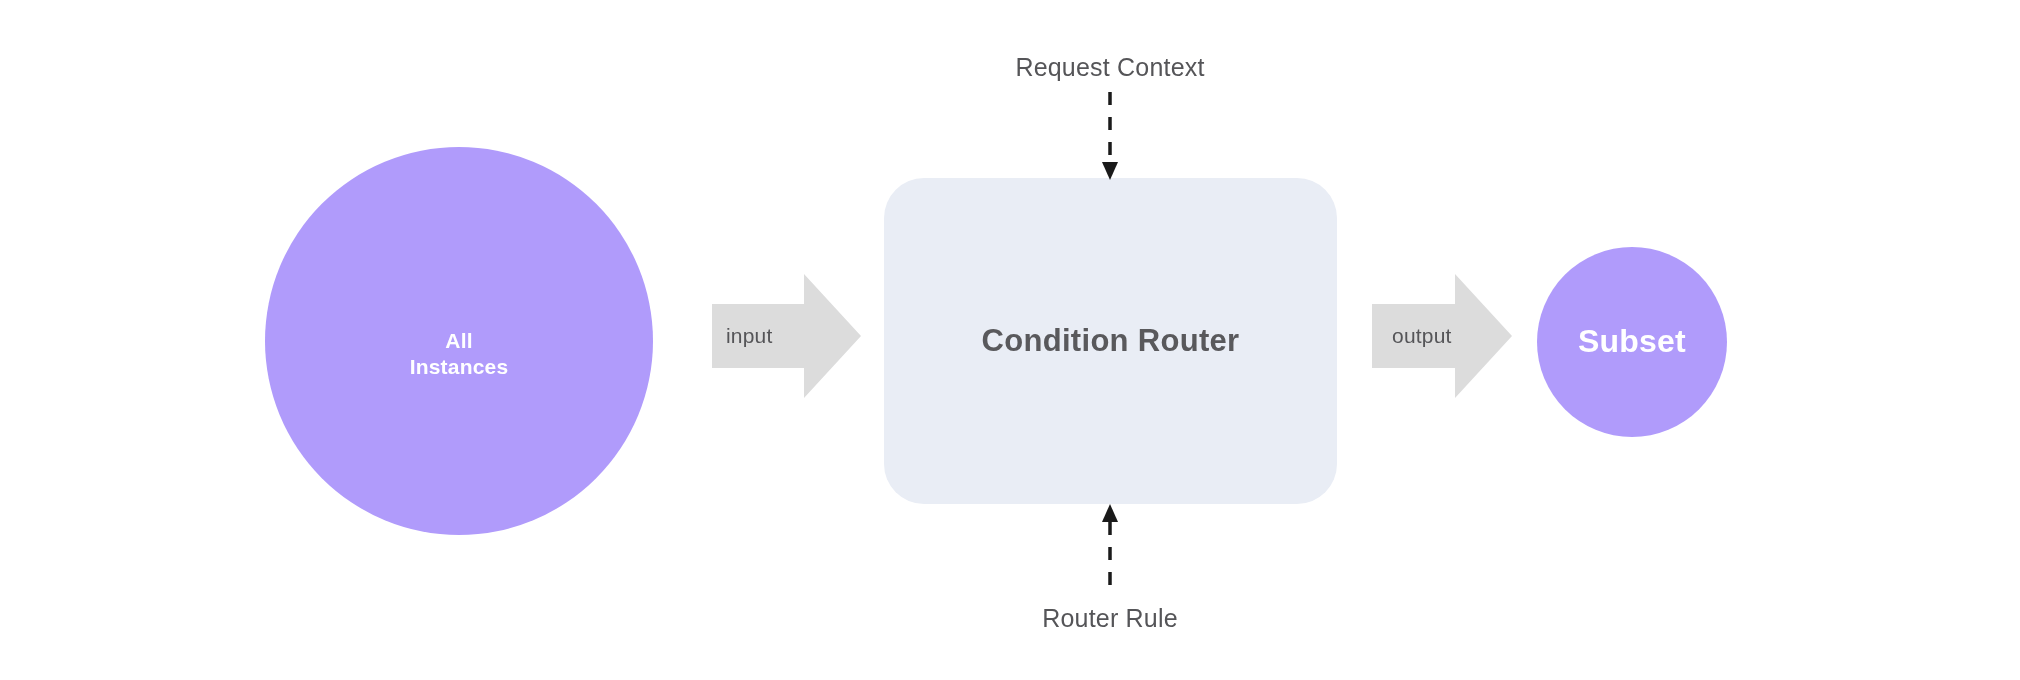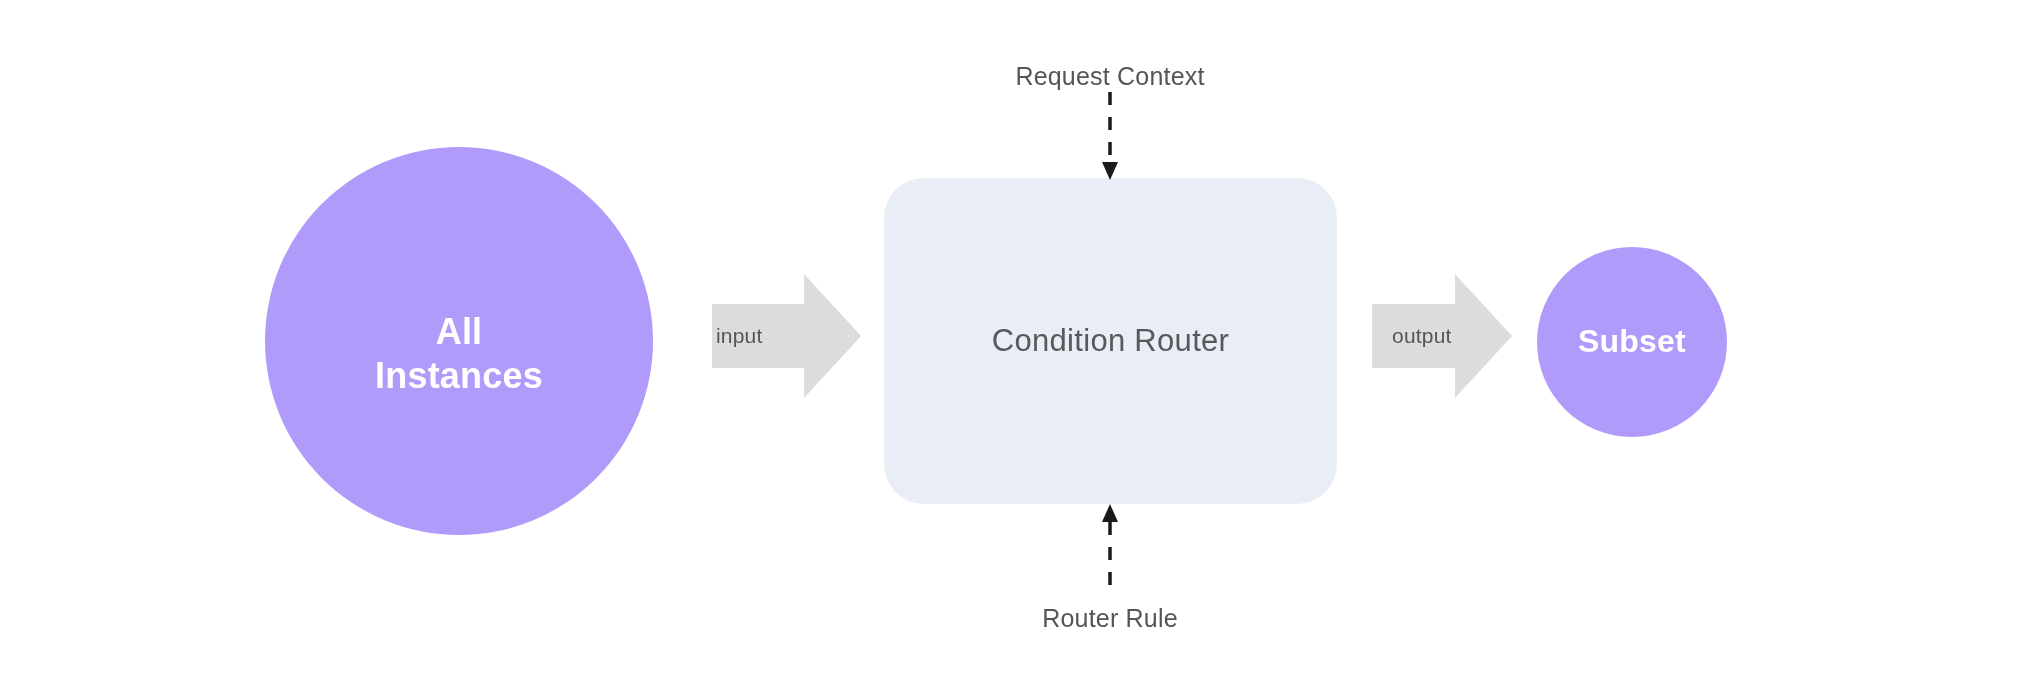--- a/index.html
+++ b/index.html
@@ -36,21 +36,21 @@
     white-space: pre-line;
   }
 
   #all-instances-node {
     left: 265px;
     top: 147px;
     width: 388px;
     height: 388px;
   }
   #all-instances-node .circle-label {
-    font-size: 36px;
+    font-size: 21px;
     margin-top: 25px;
   }
 
   #subset-node {
     left: 1537px;
     top: 247px;
     width: 190px;
     height: 190px;
   }
   #subset-node .circle-label {
@@ -66,21 +66,21 @@
     height: 326px;
     background: #e9edf5;
     border-radius: 40px;
     display: flex;
     align-items: center;
     justify-content: center;
   }
   #condition-router-node .box-label {
     color: #59595c;
     font-size: 31px;
-    font-weight: normal;
+    font-weight: bold;
     letter-spacing: 0.3px;
   }
 
   
   .block-arrow {
     position: absolute;
     top: 274px;
     height: 124px;
   }
   .block-arrow svg {
@@ -99,21 +99,21 @@
     align-items: center;
     box-sizing: border-box;
     color: #555558;
     font-size: 21px;
     letter-spacing: 0.2px;
   }
   #input-arrow {
     left: 712px;
     width: 149px;
   }
-  #input-arrow .arrow-label { padding-left: 4px; }
+  #input-arrow .arrow-label { padding-left: 14px; }
   #output-arrow {
     left: 1372px;
     width: 140px;
   }
   #output-arrow .arrow-label { padding-left: 20px; }
 
   
   .dashed-connector {
     position: absolute;
     left: 1085px;
@@ -128,21 +128,21 @@
     position: absolute;
     text-align: center;
     color: #555558;
     font-size: 25px;
     letter-spacing: 0.2px;
     white-space: nowrap;
   }
   #request-context-label {
     left: 910px;
     width: 400px;
-    top: 62px;
+    top: 53px;
   }
   #router-rule-label {
     left: 910px;
     width: 400px;
     top: 604px;
   }
 </style>
 </head>
 <body>
 

